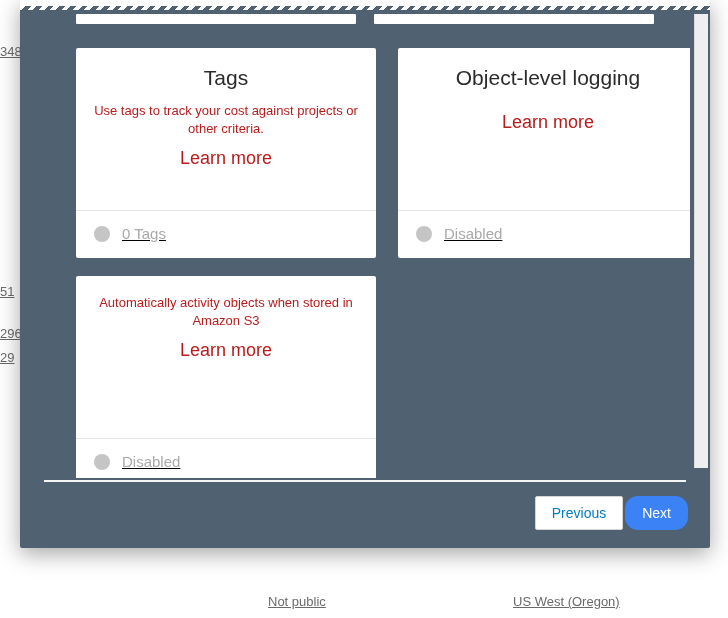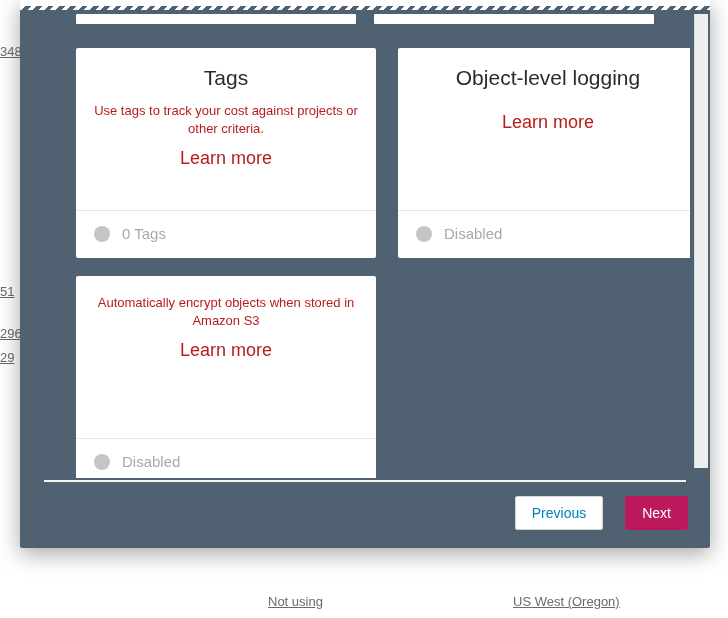--- a/index.html
+++ b/index.html
@@ -99,20 +99,21 @@
       font-size: 18px;
       margin-top: 10px;
       cursor: pointer;
     }
     .card-footer {
       border-top: 1px solid #e6e6e6;
       padding: 14px 18px 16px;
       display: flex;
       align-items: center;
       gap: 12px;
+      text-decoration: underline;
     }
     .status-dot {
       width: 16px;
       height: 16px;
       border-radius: 50%;
       background: #c5c5c5;
       flex: 0 0 auto;
     }
     .status-text {
       color: #a9a9a9;
@@ -124,38 +125,39 @@
       right: 24px;
       bottom: 66px;
       height: 2px;
       background: #f5f5f5;
     }
     .footer {
       position: absolute;
       right: 22px;
       bottom: 18px;
       display: flex;
-      gap: 22px;
+      gap: 2px;
       align-items: flex-end;
     }
     .btn {
       font-size: 14px;
       padding: 8px 16px;
       border-radius: 2px;
       border: 1px solid transparent;
       cursor: pointer;
     }
     .btn-secondary {
       background: #fff;
       color: #007dbc;
       border-color: #d5d5d5;
     }
     .btn-primary {
-      background: #be185d;
+      background: #3b82f6;
       color: #fff;
+      border-radius: 13px;
     }
     .scrollbar-stub {
       position: absolute;
       right: 2px;
       top: 14px;
       bottom: 80px;
       width: 14px;
       background: #efefef;
       border-left: 1px solid #dcdcdc;
     }
@@ -169,21 +171,21 @@
     }
   </style>
 </head>
 <body>
 
 <div class="bg-hint">
   <span class="bg-row" style="left:0; top:44px">348</span>
   <span class="bg-row" style="left:0; top:284px">51</span>
   <span class="bg-row" style="left:0; top:326px">296</span>
   <span class="bg-row" style="left:0; top:350px">29</span>
-  <span class="bg-row" style="left:268px; top:594px">Not using</span>
+  <span class="bg-row" style="left:268px; top:594px">Not public</span>
   <span class="bg-row" style="left:513px; top:594px">US West (Oregon)</span>
 </div>
 
 <div class="modal-overlay">
   <div class="torn"></div>
   <div class="scrollbar-stub">
     <div class="scrollbar-thumb"></div>
   </div>
 
   <div class="cards-area">
@@ -213,21 +215,21 @@
         <div class="card-footer">
           <span class="status-dot"></span>
           <span class="status-text">Disabled</span>
         </div>
       </div>
     </div>
 
     <div class="cards-row">
       <div class="card">
         <div class="card-body">
-          <div class="card-desc">Automatically encrypt objects when stored in Amazon S3</div>
+          <div class="card-desc">Automatically activity objects when stored in Amazon S3</div>
           <a class="learn-more">Learn more</a>
         </div>
         <div class="card-footer">
           <span class="status-dot"></span>
           <span class="status-text">Disabled</span>
         </div>
       </div>
     </div>
   </div>
 

